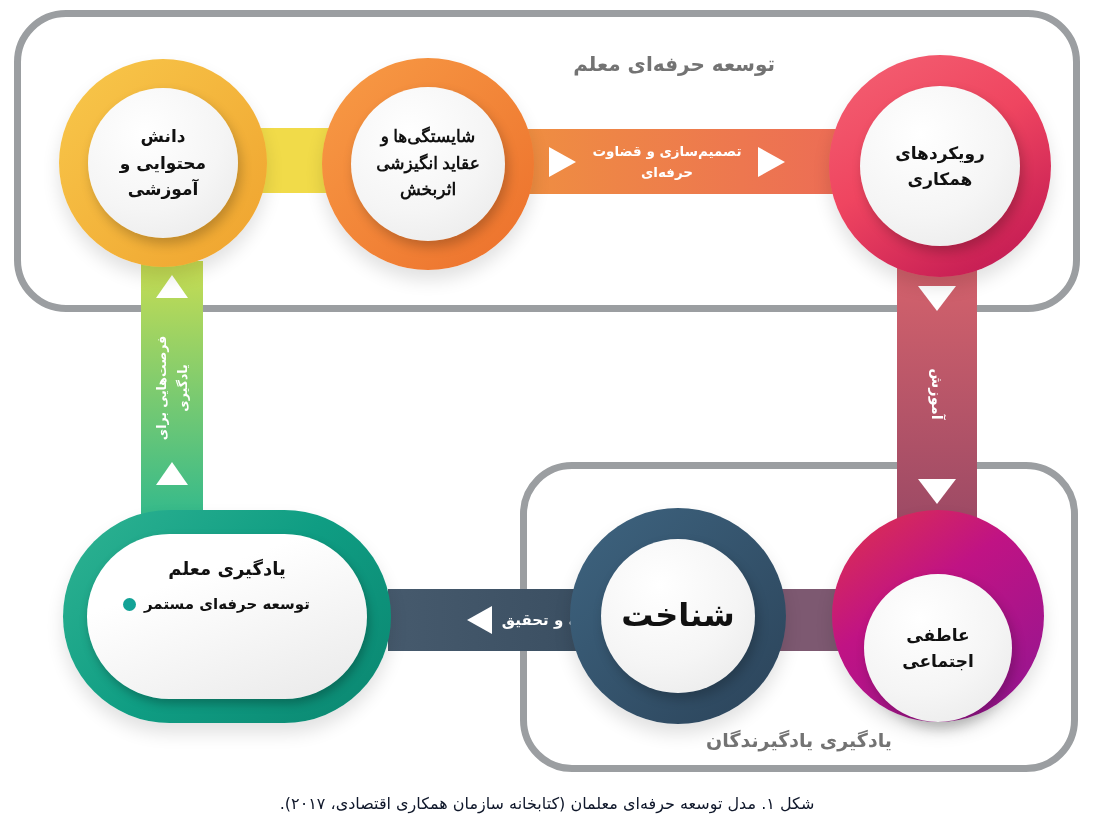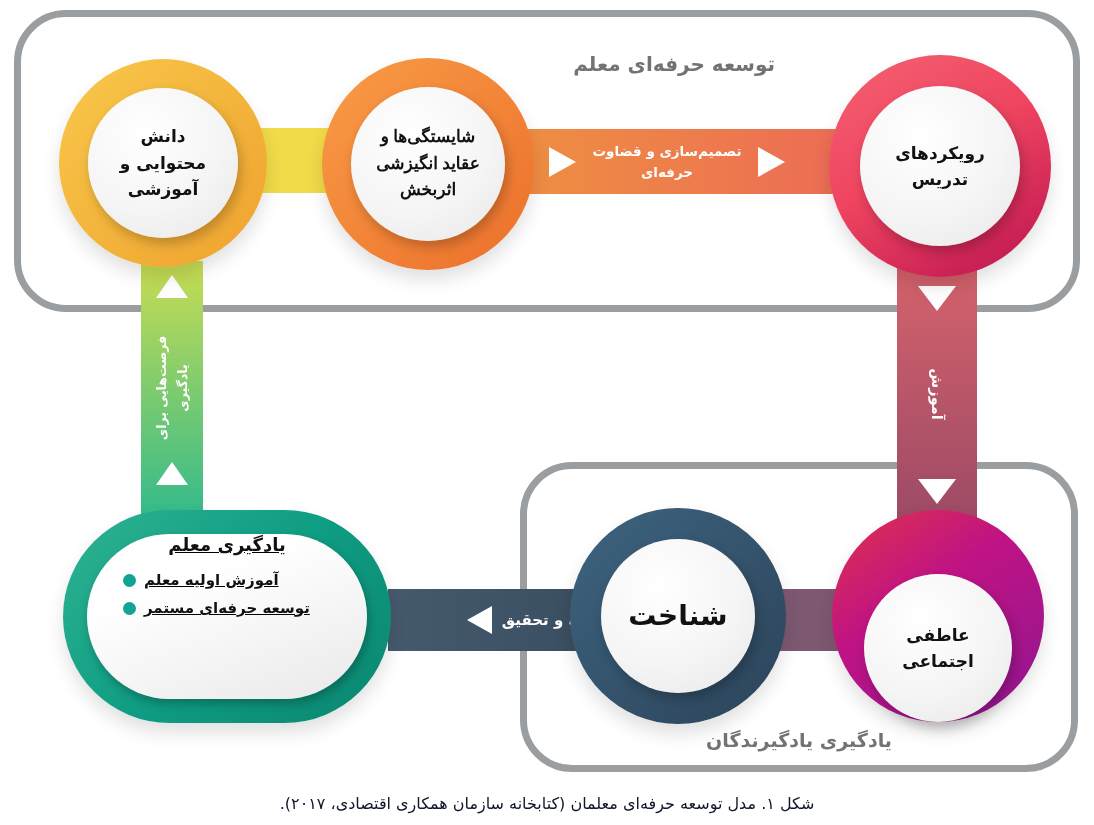--- a/index.html
+++ b/index.html
@@ -82,35 +82,35 @@
   #node-knowledge .node-inner{width:150px;height:150px;}
   #node-competencies{left:322px;top:58px;width:212px;height:212px;
     background:linear-gradient(135deg,#F89C46 0%,#EC6F2B 100%);}
   #node-competencies .node-inner{width:154px;height:154px;font-family:Liberation Serif, serif;}
   #node-approaches{left:829px;top:55px;width:222px;height:222px;
     background:linear-gradient(150deg,#F46273 0%,#EF4560 45%,#C92055 85%,#A62B70 100%);}
   #node-approaches .node-inner{width:160px;height:160px;}
   #node-cognition{left:570px;top:508px;width:216px;height:216px;
     background:linear-gradient(135deg,#3E6480 0%,#2B4359 100%);}
   #node-cognition .node-inner{width:154px;height:154px;}
-  #node-cognition .node-label{font-size:28px;text-align:center;}
+  #node-cognition .node-label{font-size:32px;text-align:center;}
   #node-social{left:832px;top:510px;width:212px;height:212px;
     background:linear-gradient(145deg,#E0334A 0%,#C01384 40%,#8F1692 100%);align-items:flex-end;}
   #node-social .node-inner{width:148px;height:148px;}
   
   #teacher-pill{
     position:absolute;left:63px;top:510px;width:328px;height:213px;border-radius:110px;
     background:linear-gradient(135deg,#2FB392 0%,#0F9D83 50%,#0B8670 100%);
     z-index:3;box-shadow:0 10px 18px rgba(0,0,0,0.12);
   }
   #teacher-pill-inner{
     position:absolute;left:24px;top:24px;right:24px;bottom:24px;border-radius:90px;
     background:linear-gradient(160deg,#ffffff 30%,#e9e9e9 100%);
     box-shadow:2px 5px 10px rgba(0,0,0,0.25);
-    box-sizing:border-box;text-decoration:underline;
+    box-sizing:border-box;padding-top:24px;
   }
   #teacher-pill-title{
     direction:rtl;text-align:center;font-weight:bold;font-size:18px;color:#111;
   }
   #teacher-pill-list{
     list-style:none;margin:12px 0 0 0;padding:0 0 0 36px;
   }
   #teacher-pill-list li{
     display:flex;align-items:center;gap:8px;direction:ltr;
     font-weight:bold;font-size:15px;color:#111;line-height:1.85;
@@ -177,21 +177,21 @@
     <div class="node-inner">
       <div class="node-label">شایستگی‌ها و
 عقاید انگیزشی
 اثربخش</div>
     </div>
   </div>
 
   <div id="node-approaches" class="node">
     <div class="node-inner">
       <div class="node-label">رویکردهای
-تدریس</div>
+همکاری</div>
     </div>
   </div>
 
   <div id="node-cognition" class="node">
     <div class="node-inner">
       <div class="node-label">شناخت</div>
     </div>
   </div>
 
   <div id="node-social" class="node">
@@ -200,24 +200,20 @@
 اجتماعی</div>
     </div>
   </div>
 
   <div id="teacher-pill">
     <div id="teacher-pill-inner">
       <div id="teacher-pill-title">یادگیری معلم</div>
       <ul id="teacher-pill-list">
         <li>
           <span class="bullet-dot"></span>
-          <span class="bullet-text">آموزش اولیه معلم</span>
-        </li>
-        <li>
-          <span class="bullet-dot"></span>
           <span class="bullet-text">توسعه حرفه‌ای مستمر</span>
         </li>
       </ul>
     </div>
   </div>
 
   <div id="caption">شکل ۱. مدل توسعه حرفه‌ای معلمان (کتابخانه سازمان همکاری اقتصادی، ۲۰۱۷).</div>
 
 </div>
 

